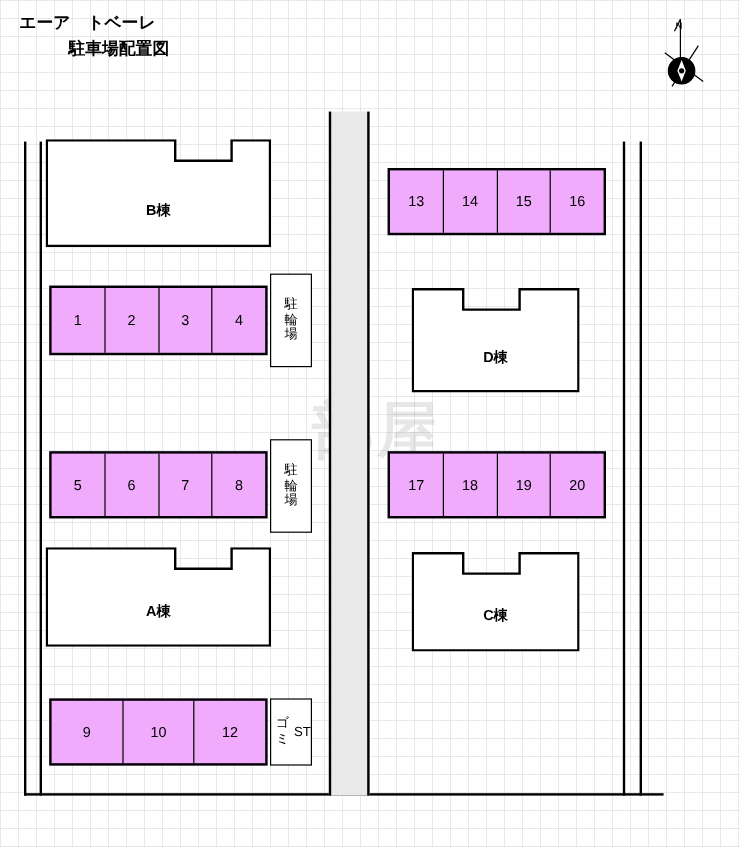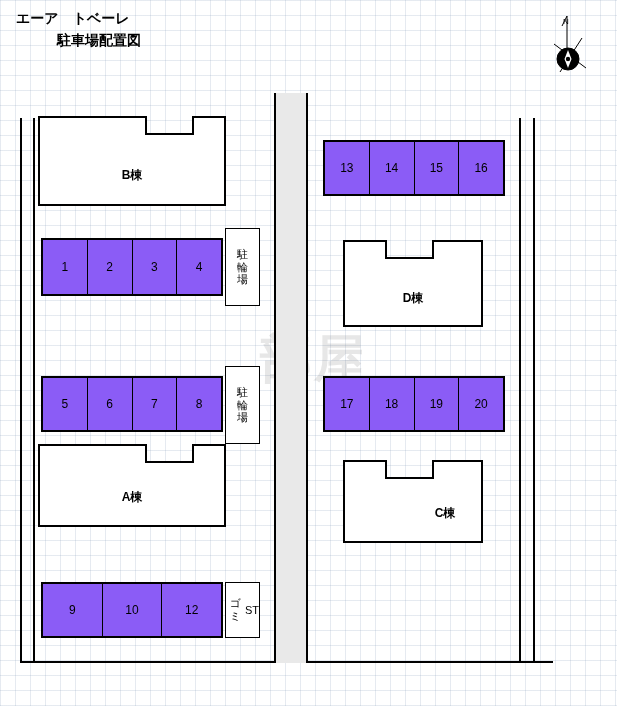--- a/index.html
+++ b/index.html
@@ -41,21 +41,21 @@
   .compass{position:absolute;left:540px;top:10px;width:60px;height:70px;}
 
   
   .vline{position:absolute;background:#000;width:2px;}
   .hline{position:absolute;background:#000;height:2px;}
 
   
   .road{
     position:absolute;background:#e9e9e9;border-left:2px solid #000;border-right:2px solid #000;
   }
-  .stallrow{position:absolute;border:2px solid #000;background:#8b5cf6;box-sizing:border-box;display:flex;}
+  .stallrow{position:absolute;border:2px solid #000;background:#f0abfc;box-sizing:border-box;display:flex;}
   .stallrow .cell{
     flex:1;border-right:1px solid #000;box-sizing:border-box;
     display:flex;align-items:center;justify-content:center;font-size:12px;
   }
   .stallrow .cell:last-child{border-right:none;}
 
   .sidebox{
     position:absolute;border:1px solid #000;background:#fff;box-sizing:border-box;
     display:flex;align-items:center;justify-content:center;text-align:center;
     font-size:11px;line-height:1.15;
@@ -127,21 +127,21 @@
     <div class="cell">7</div>
     <div class="cell">8</div>
   </div>
 
   <div class="sidebox" style="left:225px;top:366px;width:35px;height:78px;flex-direction:column;">
     <span>駐</span>
     <span>輪</span>
     <span>場</span>
   </div>
 
-  <div class="bldwrap" style="left:38px;top:444px;width:188px;height:83px;">
+  <div class="bldwrap" style="left:38px;top:456px;width:188px;height:83px;">
     <svg width="188" height="83" viewBox="0 0 188 83">
       <path d="M1,1 L108,1 L108,18 L155,18 L155,1 L187,1 L187,82 L1,82 Z" fill="#fff" stroke="#000" stroke-width="2"></path>
     </svg>
     <div class="lbl" style="top:45px;">A棟</div>
   </div>
 
   <div class="stallrow" style="left:41px;top:582px;width:182px;height:56px;">
     <div class="cell">9</div>
     <div class="cell">10</div>
     <div class="cell">12</div>
@@ -170,17 +170,17 @@
     <div class="cell">17</div>
     <div class="cell">18</div>
     <div class="cell">19</div>
     <div class="cell">20</div>
   </div>
 
   <div class="bldwrap" style="left:343px;top:460px;width:140px;height:83px;">
     <svg width="140" height="83" viewBox="0 0 140 83">
       <path d="M1,1 L43,1 L43,18 L90,18 L90,1 L139,1 L139,82 L1,82 Z" fill="#fff" stroke="#000" stroke-width="2"></path>
     </svg>
-    <div class="lbl" style="top:45px;padding-left:32px;">C棟</div>
+    <div class="lbl" style="top:45px;">C棟</div>
   </div>
 
 
 </div>
 
 </body></html>

